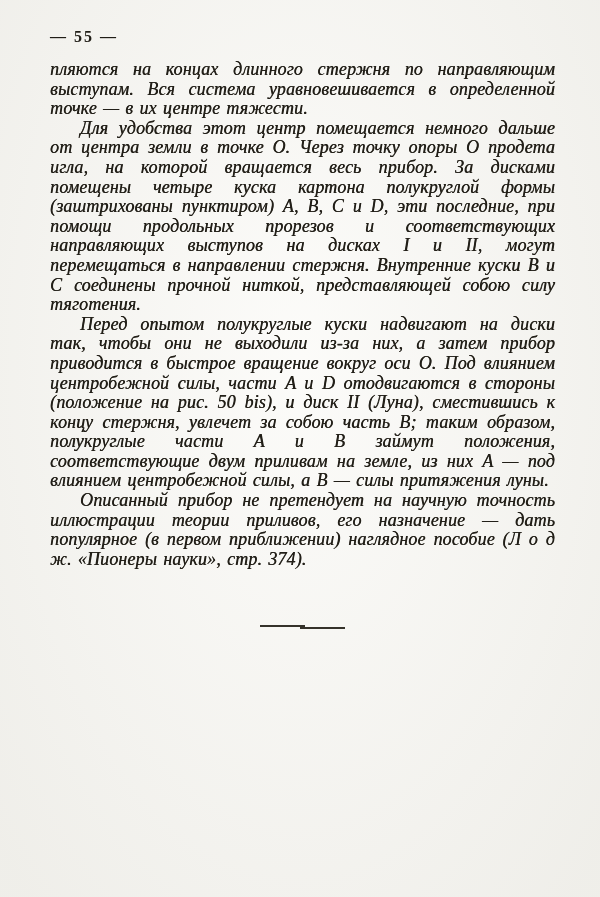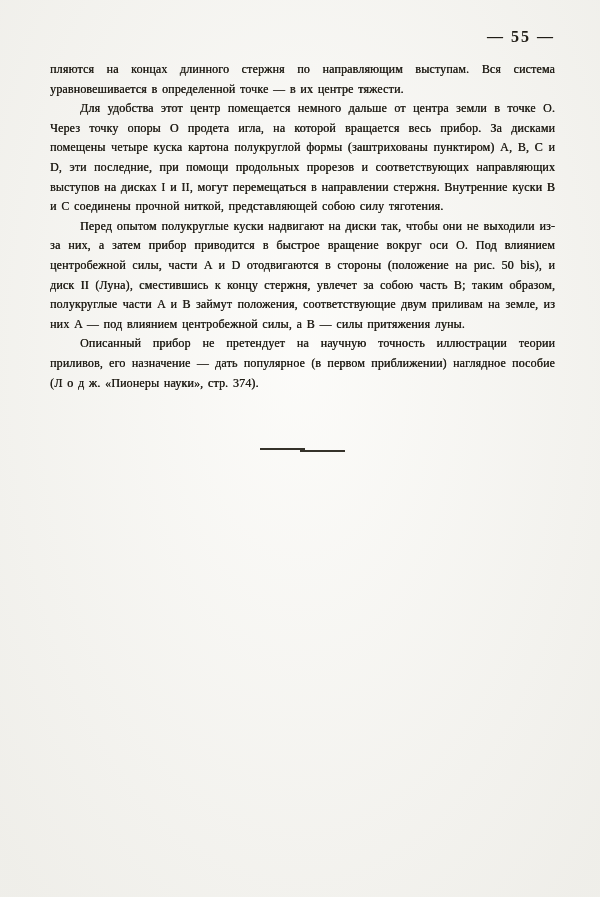--- a/index.html
+++ b/index.html
@@ -17,37 +17,38 @@
   .page {
     box-sizing: border-box;
     width: 600px;
     height: 897px;
     padding: 26px 45px 0 50px;
     background:
       radial-gradient(ellipse at 50% 40%, rgba(255,255,255,0.55), rgba(0,0,0,0.035) 95%),
       #f8f7f2;
   }
   .page-number {
-    text-align: right;
+    text-align: left;
     font-size: 16px;
     font-weight: bold;
     letter-spacing: 2px;
     margin: 2px 0 14px 0;
     color: #201d16;
   }
   p {
     margin: 0;
     text-align: justify;
-    font-size: 12px;
+    font-size: 18px;
     line-height: 19.6px;
     word-spacing: 1.5px;
     letter-spacing: 0.15px;
     
     text-shadow: 0.3px 0 0 currentColor;
     hyphens: auto;
+    font-style: italic;
   }
   p.indent {
     text-indent: 30px;
   }
   .divider {
     margin-top: 46px;
     text-align: center;
     height: 8px;
   }
   .divider .d1,

